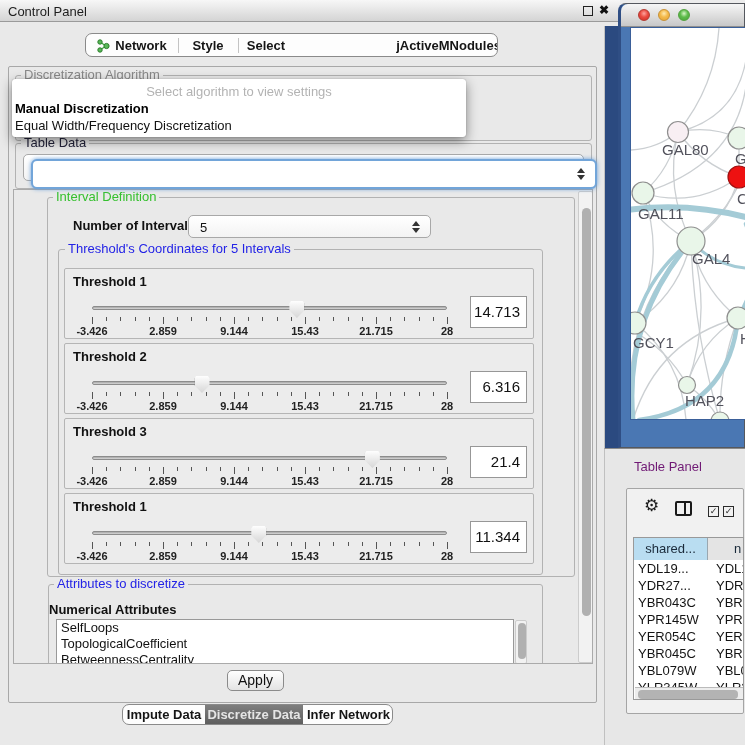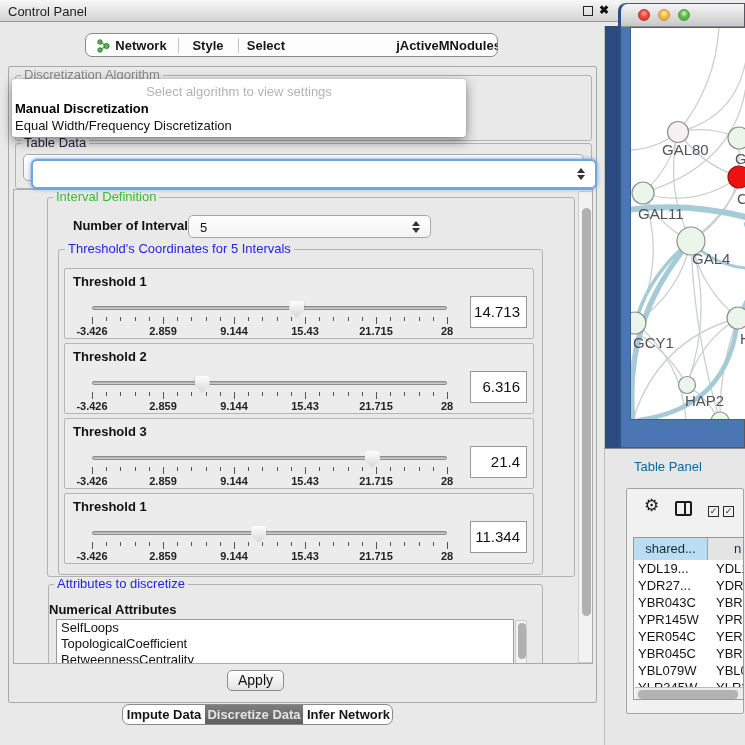--- a/index.html
+++ b/index.html
@@ -79,21 +79,21 @@
   #mac-window { left:618px; top:3px; width:127px; height:445px; background:#4a77b3;
     border:1px solid #55585e; border-left:3px solid #2f4e84; border-radius:8px 0 0 0; }
   #mac-titlebar { position:absolute; left:0; top:0; right:0; height:23px;
     background:linear-gradient(#f6f6f6,#c8c8c8); border-bottom:1px solid #8f8f8f; border-radius:7px 0 0 0; }
   .light { position:absolute; top:5px; width:12px; height:12px; border-radius:50%; }
   #net-canvas { position:absolute; left:9px; top:23px; width:115px; height:393px; background:#fff;
     border:1px solid #3a5f99; border-right:none; overflow:hidden; }
 
   #table-region { left:604px; top:448px; width:141px; height:297px; background:#e7e7e7;
     border-top:1px solid #8a8a8a; border-left:1px solid #c0c0c0; }
-  #table-region .title { position:absolute; left:29px; top:10px; font-size:13px; color:#0369a1; }
+  #table-region .title { position:absolute; left:29px; top:10px; font-size:13px; color:#701a75; }
   #table-inner { position:absolute; left:21px; top:39px; width:118px; height:226px;
     background:#f1f1f1; border:1px solid #a5a5a5; border-radius:2px; }
   #gear { position:absolute; left:17px; top:8px; font-size:17px; color:#1c1c1c; line-height:17px; }
   #colicon { position:absolute; left:48px; top:12px; width:17px; height:15px; border:2px solid #1a1a1a; border-radius:2px; }
   #colicon i { position:absolute; left:50%; top:0; width:2px; height:100%; background:#1a1a1a; }
   .cbx { position:absolute; top:17px; width:11px; height:11px; border:1.5px solid #2a2a2a;
     font-size:9px; line-height:9px; text-align:center; color:#2a2a2a; }
   #data-table { position:absolute; left:6px; top:48px; width:111px; height:163px; background:#fff; border:1px solid #999; overflow:hidden; }
   .hrow { position:absolute; left:0; top:0; height:22px; display:flex; }
   .hcell { height:22px; font-size:13px; color:#1a2a3a; line-height:22px; border-right:1px solid #9aa7b0; }

